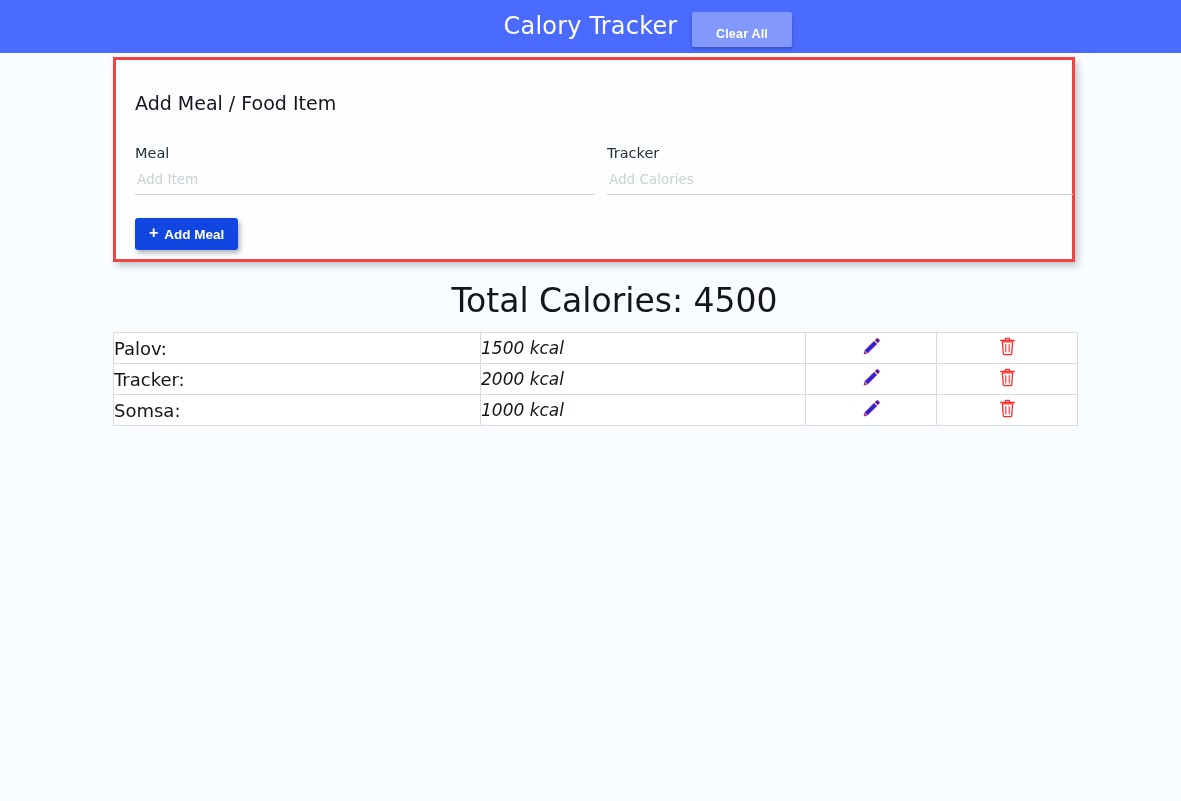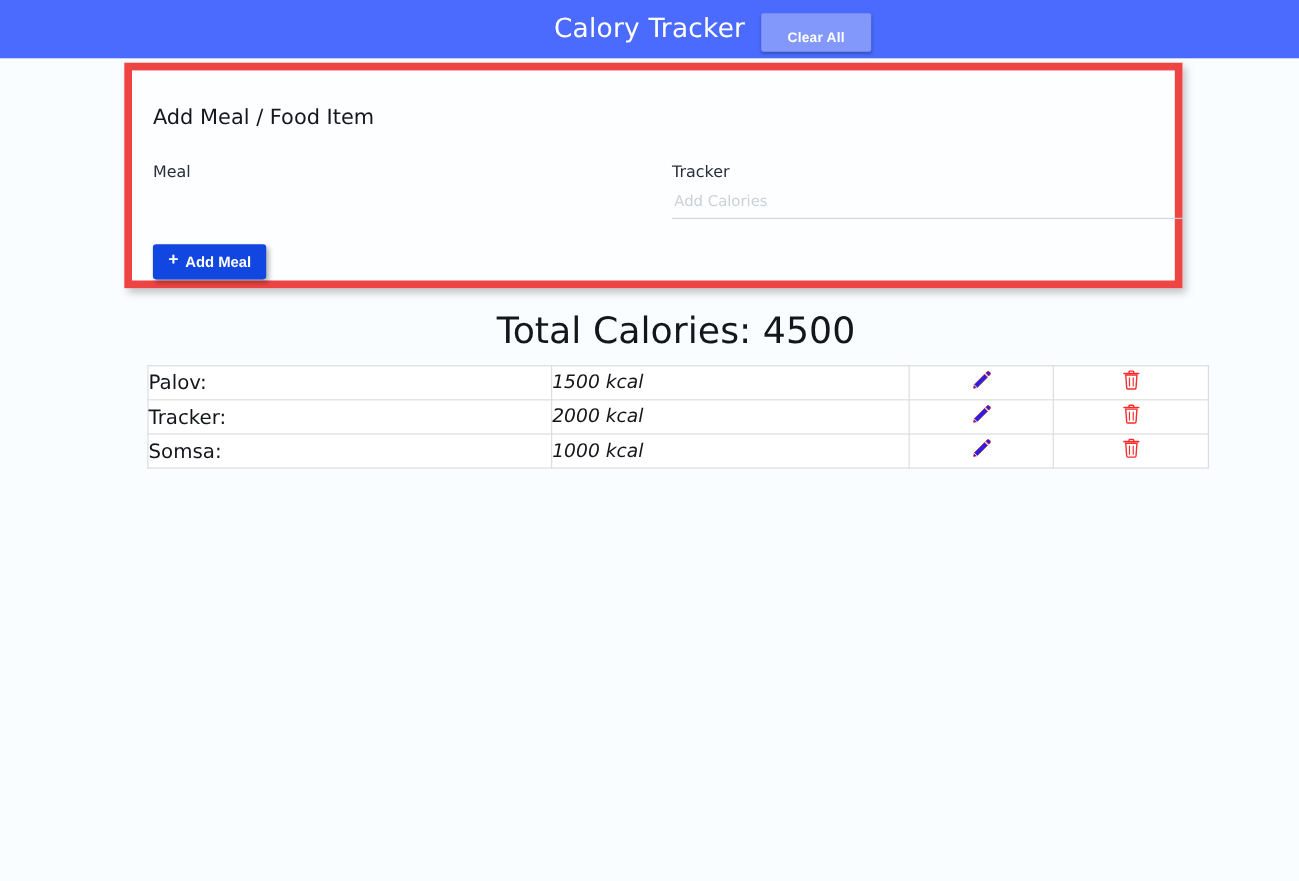--- a/index.html
+++ b/index.html
@@ -53,21 +53,21 @@
   }
 
   
   .add-card {
     position: absolute;
     left: 113px;
     top: 57px;
     width: 962px;
     height: 205px;
     background: #fcfeff;
-    border: 7px solid #ef4444;
+    border: 3px solid #ef4444;
     box-sizing: border-box;
     box-shadow: 3px 4px 7px rgba(0,0,0,0.22);
   }
   .card-heading {
     position: absolute;
     left: 19px;
     top: 32px;
     font-family: "DejaVu Sans", sans-serif;
     font-size: 19px;
     color: #15171c;
@@ -147,21 +147,20 @@
 
   
   .meal-table {
     position: absolute;
     left: 113px;
     top: 332px;
     width: 960px;
     border-collapse: collapse;
     background: #ffffff;
     table-layout: fixed;
-    margin-left: 21px;
   }
   .meal-table td {
     border: 1px solid #d8dadd;
     height: 30px;
     padding: 0;
     vertical-align: middle;
   }
   .cell-name {
     font-family: "DejaVu Sans", sans-serif;
     font-size: 18px;
@@ -199,20 +198,21 @@
 <div class="app-header">
   <span class="app-title">Calory Tracker</span>
   <button class="clear-all-btn">Clear All</button>
 </div>
 
 <div class="add-card">
   <div class="card-heading">Add Meal / Food Item</div>
 
   <div class="field-group meal">
     <label class="field-label">Meal</label>
+    <input class="field-input" type="text" placeholder="Add Item" style="">
   </div>
 
   <div class="field-group calories">
     <label class="field-label">Tracker</label>
     <input class="field-input" type="text" placeholder="Add Calories" style="">
   </div>
 
   <button class="add-meal-btn">
     <span class="plus-icon">+</span>
     <span>Add Meal</span>

